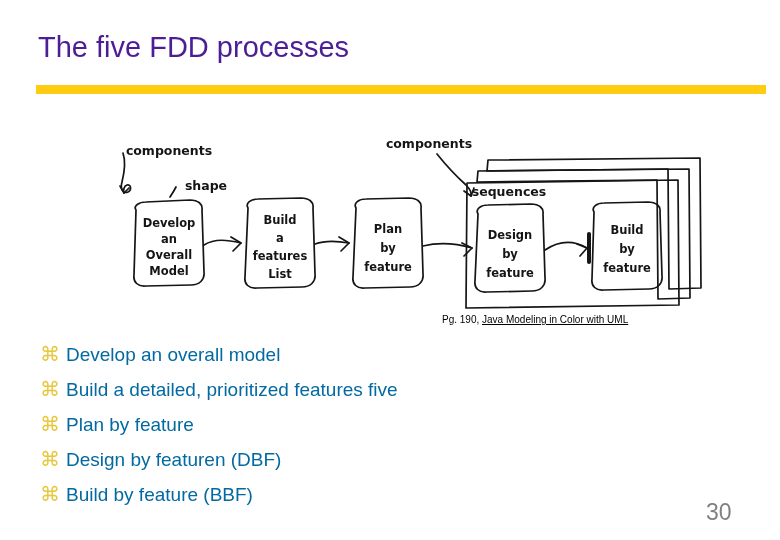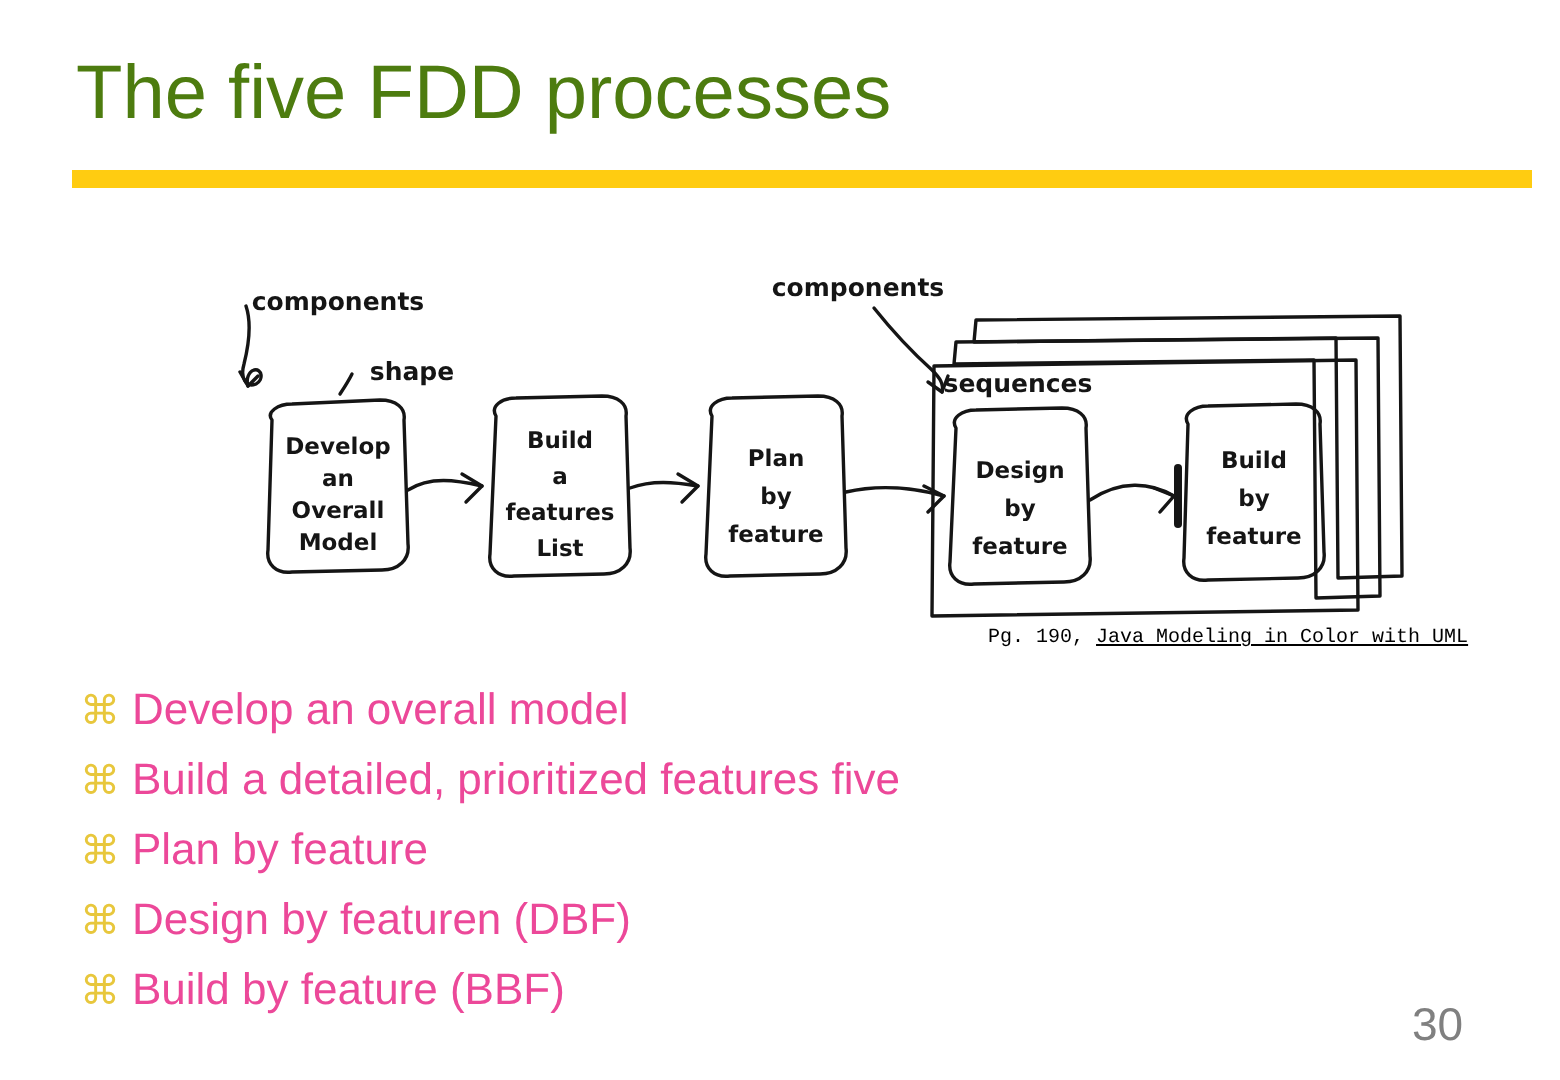--- a/index.html
+++ b/index.html
@@ -18,23 +18,23 @@
     background: #ffffff;
     overflow: hidden;
   }
 
   
   #slide-title {
     position: absolute;
     left: 38px;
     top: 30px;
     width: 700px;
-    font-size: 38px;
+    font-size: 29px;
     line-height: 34px;
-    color: #4d7c0f;
+    color: #4c1d95;
     font-family: "Liberation Sans", sans-serif;
     white-space: nowrap;
   }
   #title-rule {
     position: absolute;
     left: 36px;
     top: 85px;
     width: 730px;
     height: 9px;
     background: #FFCC11;
@@ -47,26 +47,26 @@
     top: 122px;
     width: 780px;
     height: 200px;
     font-weight: bold;
   }
   #diagram svg { display: block; }
 
   
   #caption {
     position: absolute;
-    left: 494px;
+    left: 442px;
     top: 314px;
     font-size: 10px;
     line-height: 12px;
     color: #000000;
-    font-family: Liberation Mono, monospace;
+    font-family: Liberation Sans, sans-serif;
     white-space: nowrap;
   }
   #caption .book-title {
     text-decoration: underline;
   }
 
   
   #bullets {
     position: absolute;
     left: 40px;
@@ -81,23 +81,23 @@
   .bullet-glyph {
     color: #E8C73C;
     font-size: 20px;
     line-height: 24px;
     width: 26px;
     flex: 0 0 26px;
     text-align: left;
     font-family: "DejaVu Sans", sans-serif;
   }
   .bullet-text {
-    font-size: 22px;
+    font-size: 19px;
     line-height: 26px;
-    color: #ec4899;
+    color: #0369a1;
     font-family: "Liberation Sans", sans-serif;
     white-space: nowrap;
   }
 
   
   #page-number {
     position: absolute;
     left: 706px;
     top: 502px;
     font-size: 23px;

